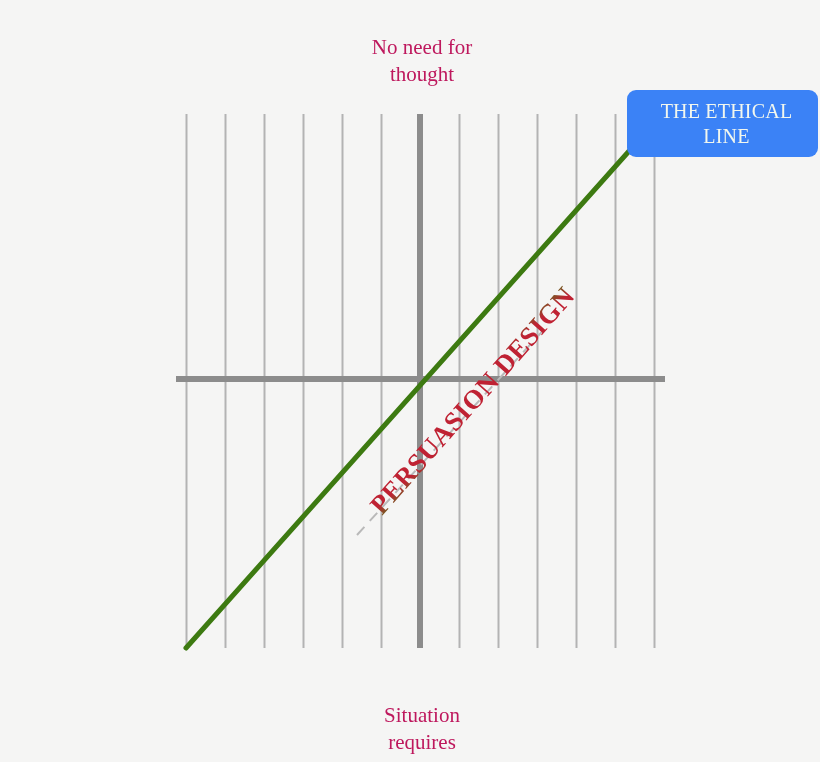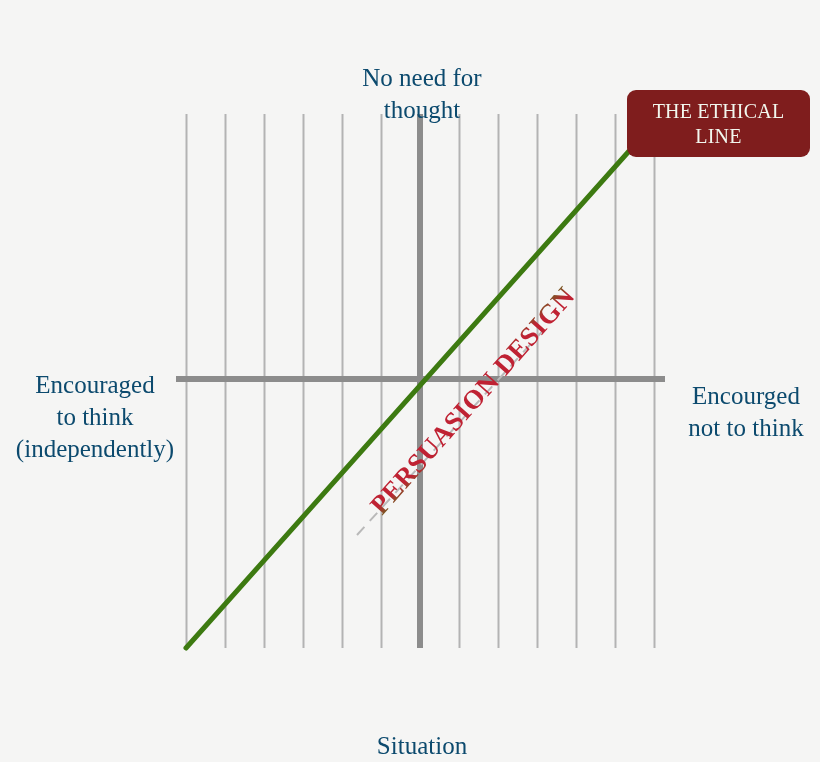--- a/index.html
+++ b/index.html
@@ -20,26 +20,25 @@
   }
   .svg-layer {
     position: absolute;
     left: 0;
     top: 0;
     width: 820px;
     height: 762px;
   }
   .axis-label {
     position: absolute;
-    color: #0c4a6e;
-    font-size: 25px;
+    color: #be185d;
+    font-size: 21px;
     line-height: 1.28;
     text-align: center;
     white-space: pre-line;
-    margin-top: 28px;
   }
   #label-top {
     left: 300px;
     top: 34px;
     width: 244px;
   }
   #label-bottom {
     left: 300px;
     top: 702px;
     width: 244px;
@@ -53,31 +52,32 @@
     left: 672px;
     top: 352px;
     width: 148px;
   }
   #ethical-badge {
     position: absolute;
     left: 627px;
     top: 90px;
     width: 183px;
     height: 67px;
-    background: #7f1d1d;
+    background: #3b82f6;
     border-radius: 9px;
     color: #f2f7ee;
     font-size: 20px;
     line-height: 1.22;
     text-align: center;
     display: flex;
     align-items: center;
     justify-content: center;
     white-space: pre-line;
     letter-spacing: 0.2px;
+    padding-left: 8px;
   }
 </style>
 </head>
 <body>
 
 <div id="canvas">
 
   <svg class="svg-layer" viewBox="0 0 820 762">
     <defs>
       <linearGradient id="persuasionGradient" x1="0" y1="1" x2="1" y2="0">
@@ -114,23 +114,18 @@
     <text x="382" y="516" transform="rotate(-48.5 382 516)" fill="url(#persuasionGradient)" font-family="Liberation Serif, DejaVu Serif, serif" font-size="27" font-weight="bold" letter-spacing="0.5">PERSUASION DESIGN</text>
   </svg>
 
   <div class="axis-label" id="label-top">No need for
 thought</div>
 
   <div class="axis-label" id="label-bottom">Situation
 requires
 thought</div>
 
-  <div class="axis-label" id="label-left">Encouraged
-to think
-(independently)</div>
 
-  <div class="axis-label" id="label-right">Encourged
-not to think</div>
 
   <div id="ethical-badge">THE ETHICAL
 LINE</div>
 
 </div>
 
 </body></html>

